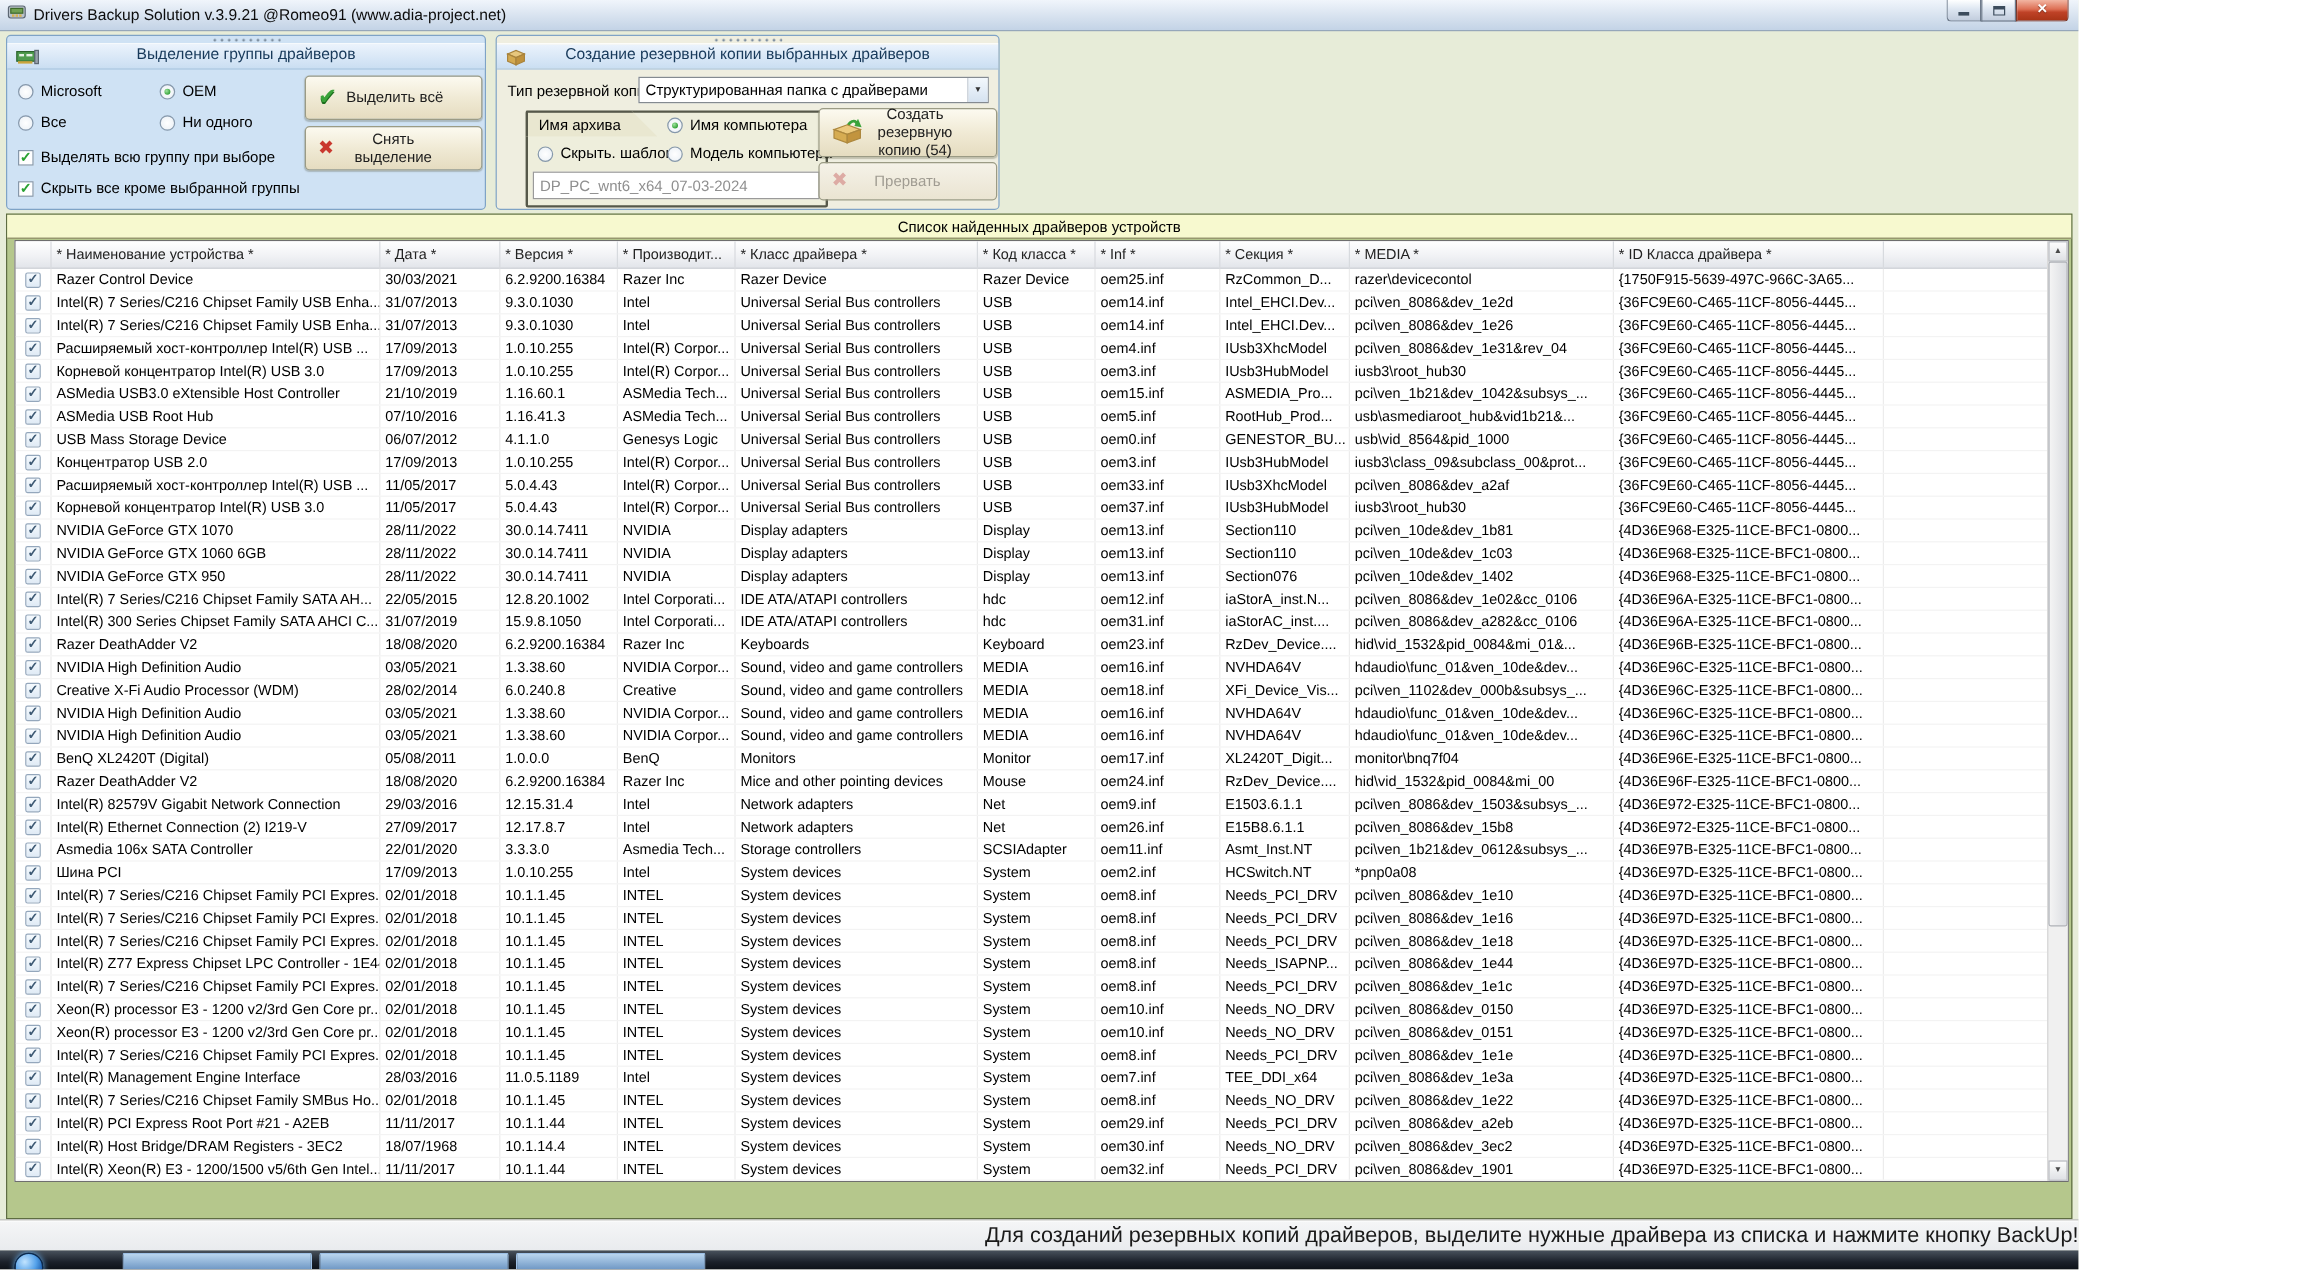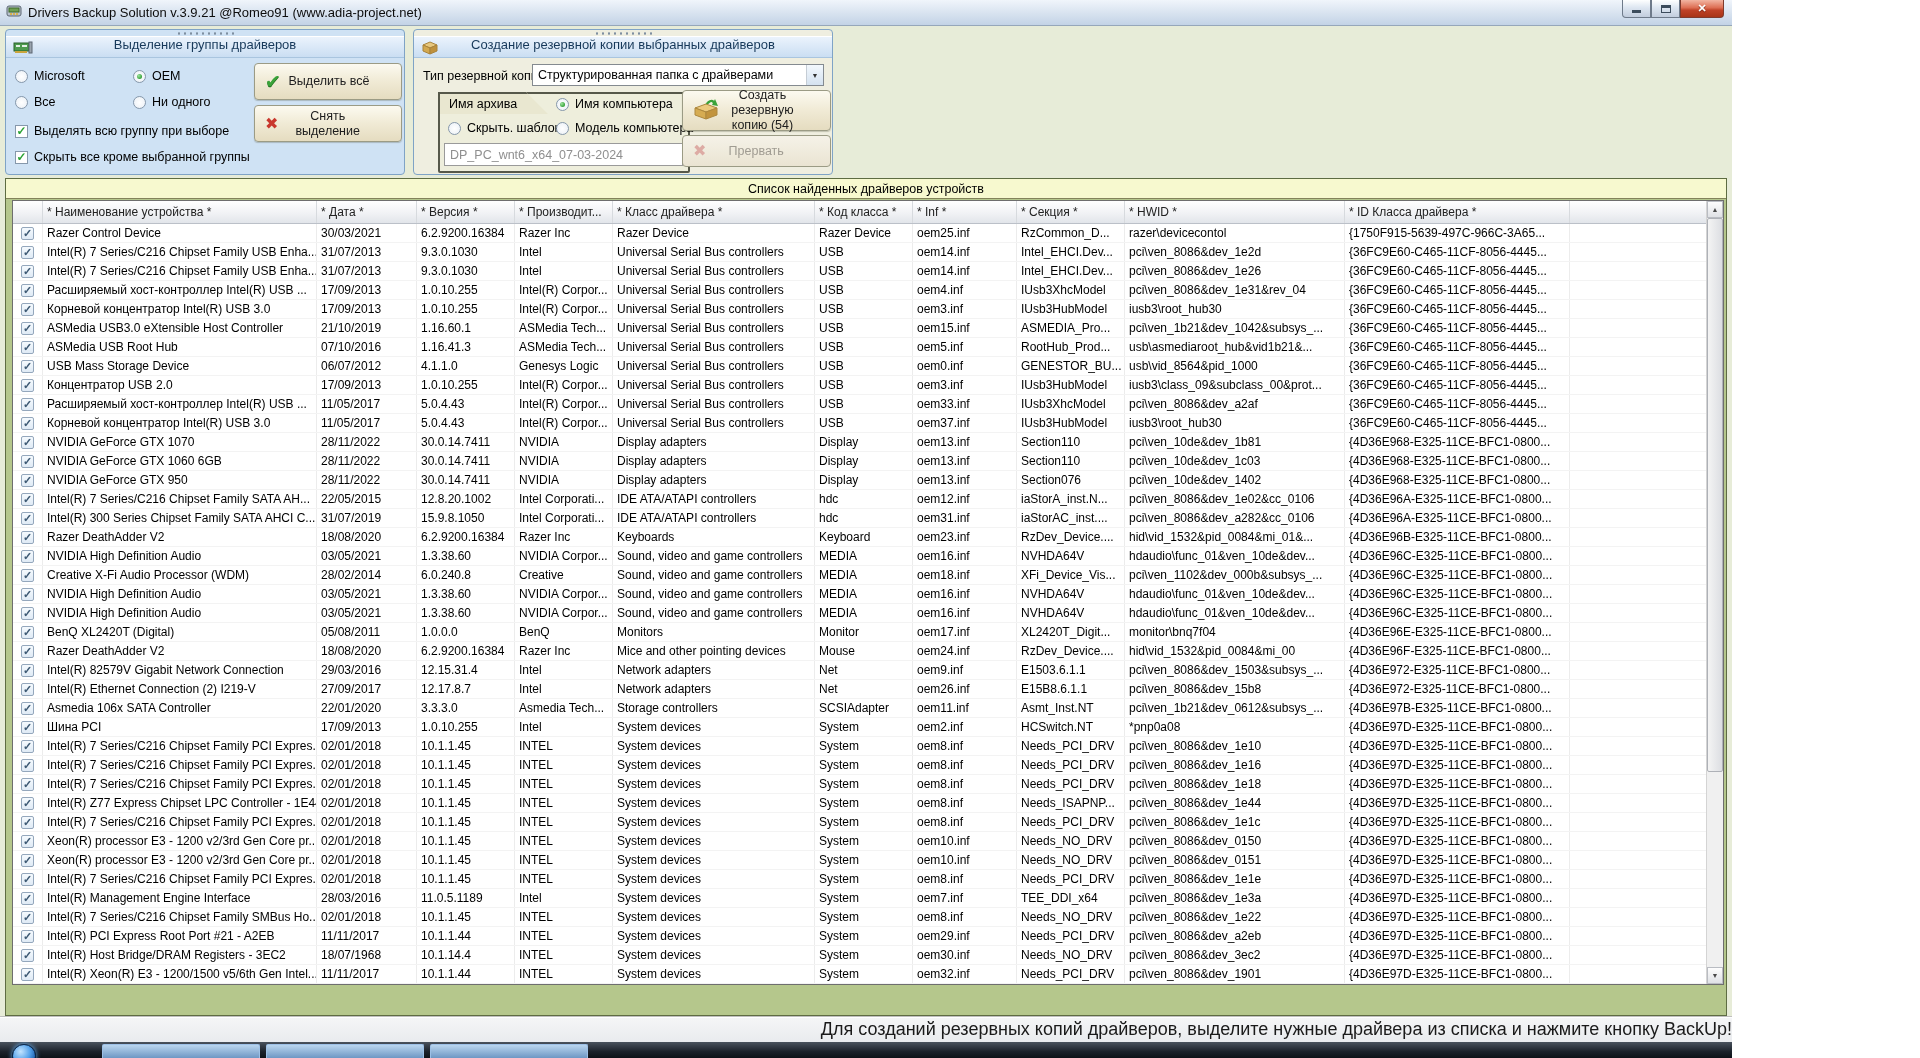--- a/index.html
+++ b/index.html
@@ -270,21 +270,21 @@
           <div class="thead">
               <div class="hcell col-check"></div>
               <div class="hcell col-name">* Наименование устройства *</div>
               <div class="hcell col-date">* Дата *</div>
               <div class="hcell col-ver">* Версия *</div>
               <div class="hcell col-mfr">* Производит...</div>
               <div class="hcell col-class">* Класс драйвера *</div>
               <div class="hcell col-code">* Код класса *</div>
               <div class="hcell col-inf">* Inf *</div>
               <div class="hcell col-sec">* Секция *</div>
-              <div class="hcell col-hwid">* HWID *</div>
+              <div class="hcell col-hwid">* MEDIA *</div>
               <div class="hcell col-id">* ID Класса драйвера *</div>
               <div class="hcell col-fill"></div>
             </div>
           <div class="tbody">
               <div class="trow">
                 <div class="tcell col-check">
                   <span class="rowcheck">✓</span>
                 </div>
                 <div class="tcell col-name">Razer Control Device</div>
                 <div class="tcell col-date">30/03/2021</div>

